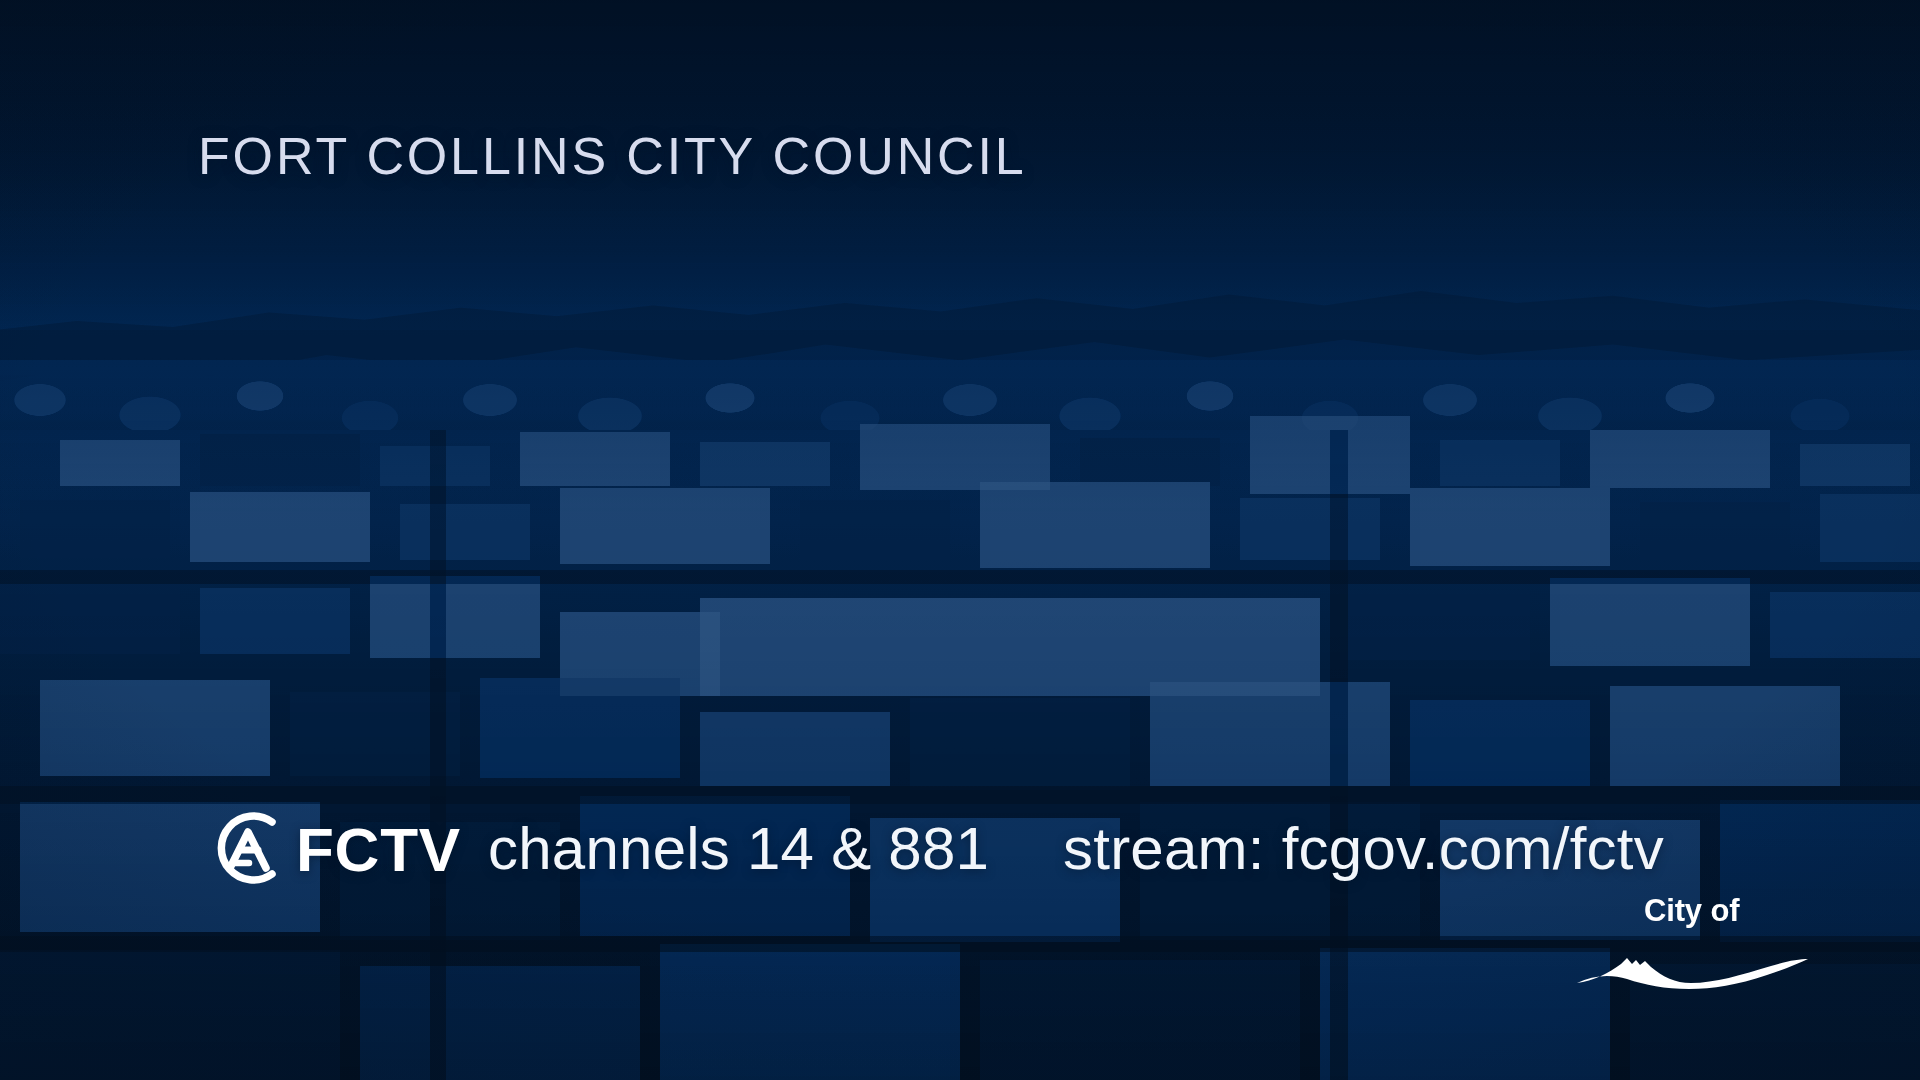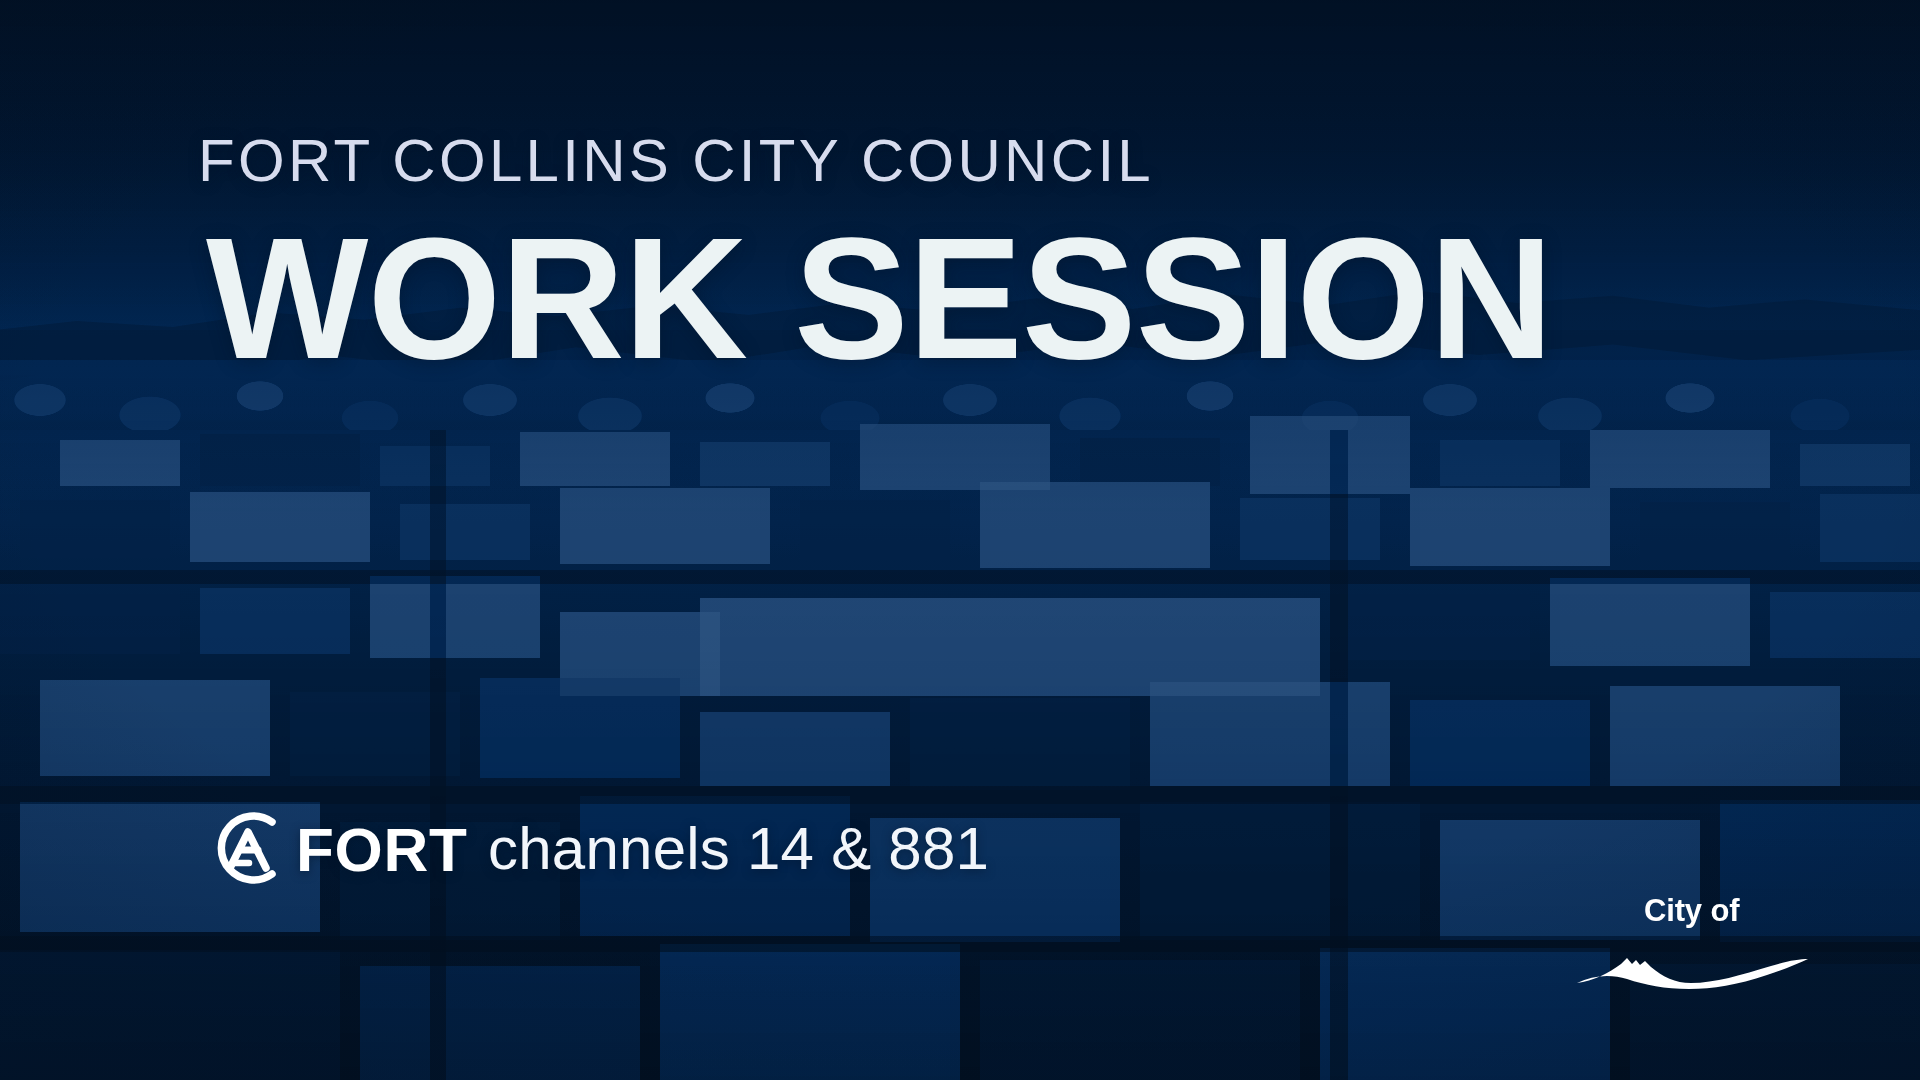--- a/index.html
+++ b/index.html
@@ -89,21 +89,21 @@
   .topdark{
     position:absolute; left:0; top:0; width:1920px; height:520px;
     background:linear-gradient(180deg, rgba(8,30,56,.72) 0%, rgba(8,30,56,.30) 65%, rgba(8,30,56,0) 100%);
   }
 
   
   .content{ position:absolute; inset:0; }
 
   .eyebrow{
     position:absolute; left:198px; top:126px; width:1545px;
-    font-size:60px; font-weight:300; letter-spacing:.055em;
+    font-size:52px; font-weight:300; letter-spacing:.055em;
     color:#d7dcee; white-space:nowrap;
     transform:scaleX(1.0); transform-origin:left center;
     text-shadow:0 2px 14px rgba(4,18,38,.45);
   }
   .headline{
     position:absolute; left:206px; top:212px; width:1545px;
     font-size:172px; font-weight:700; letter-spacing:-.005em;
     line-height:1; color:#ecf3f4; white-space:nowrap;
     text-shadow:0 3px 18px rgba(4,18,38,.40);
   }
@@ -224,40 +224,40 @@
     <div class="topdark"></div>
     <div class="wash"></div>
     <div class="tint"></div>
     <div class="vign"></div>
   </div>
 
   <div class="content">
 
     <div class="eyebrow">FORT COLLINS CITY COUNCIL</div>
 
-    <div class="headline">WORK SESSION</div>
 
     <div class="fctv-row">
 
       <span class="fctv-logo">
         <svg viewBox="0 0 92 92" width="92" height="92" aria-hidden="true">
 
           <path d="M 72 20 A 32 32 0 1 0 72 72" fill="none" stroke="#ffffff" stroke-width="7.5" stroke-linecap="round"></path>
 
           <path d="M 30 66 L 48 30 L 66 66" fill="none" stroke="#ffffff" stroke-width="7.5" stroke-linejoin="round" stroke-linecap="round"></path>
           <path d="M 40 48 L 58 48" fill="none" stroke="#ffffff" stroke-width="7" stroke-linecap="round"></path>
           <path d="M 33 61 L 49 61" fill="none" stroke="#ffffff" stroke-width="6.5" stroke-linecap="round"></path>
         </svg>
       </span>
 
-      <span class="fctv-word">FORT</span>
+      <span class="fctv-word">FCTV</span>
 
       <span class="channels">channels 14 &amp; 881</span>
     </div>
 
+    <div class="stream">stream: fcgov.com/fctv</div>
 
     <div class="citylogo">
       <span class="cl-small">City of</span>
       <span class="cl-swoosh">
         <svg viewBox="0 0 235 34" width="235" height="34" aria-hidden="true">
           <path d="M 2 28
                    C 18 26, 34 18, 46 9
                    L 52 3 L 57 9 L 61 5 L 65 10 L 70 6 L 76 12
                    C 88 22, 100 28, 116 28
                    C 140 28, 166 20, 196 11

